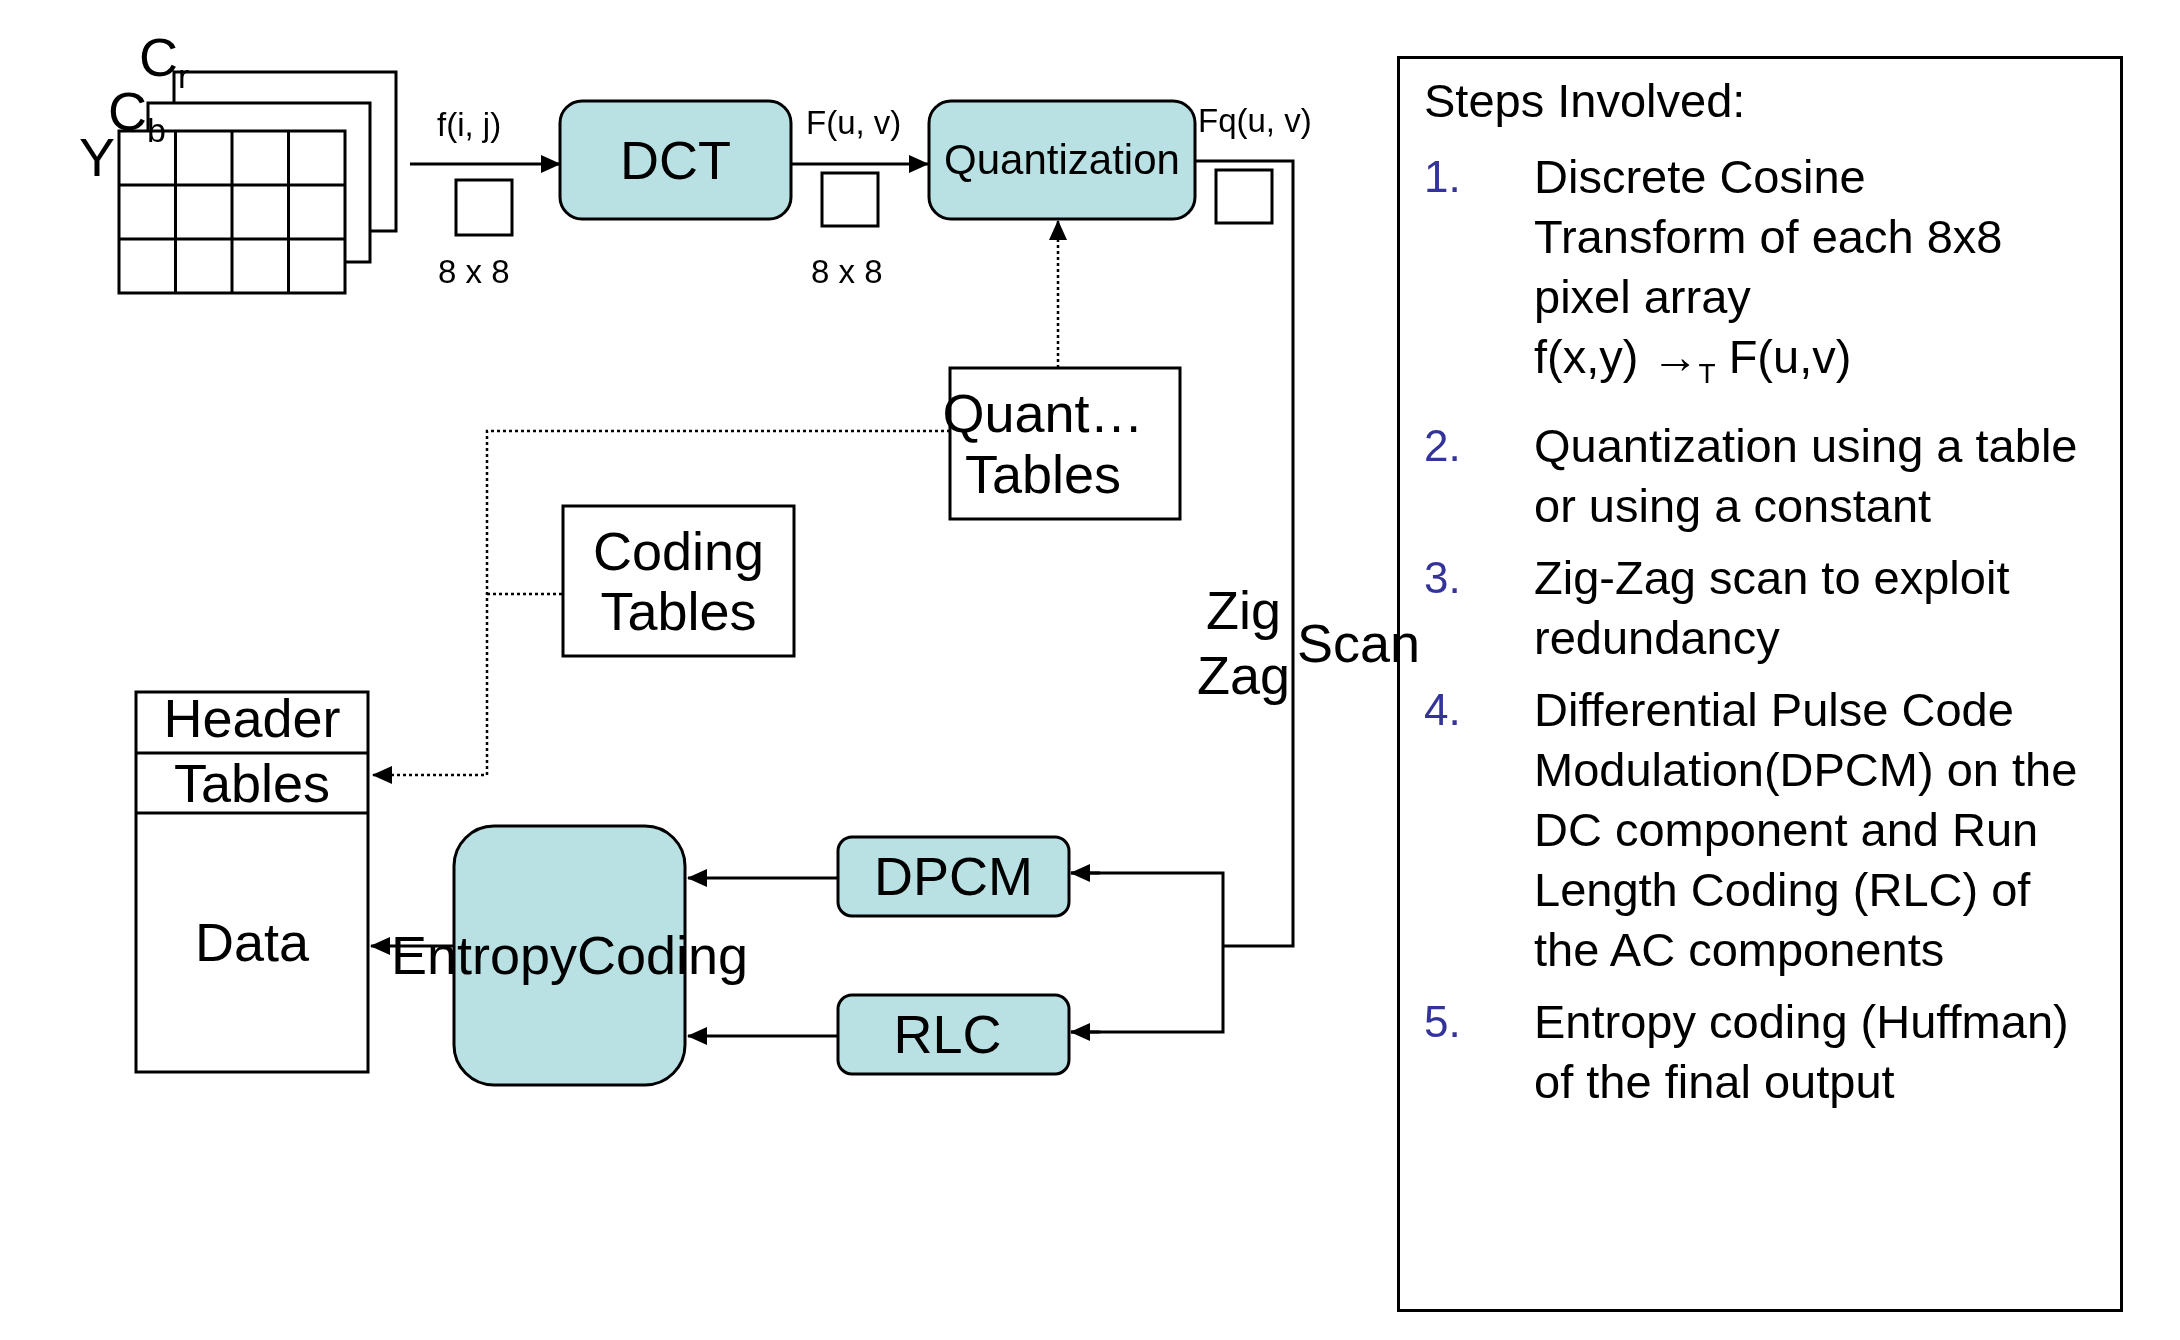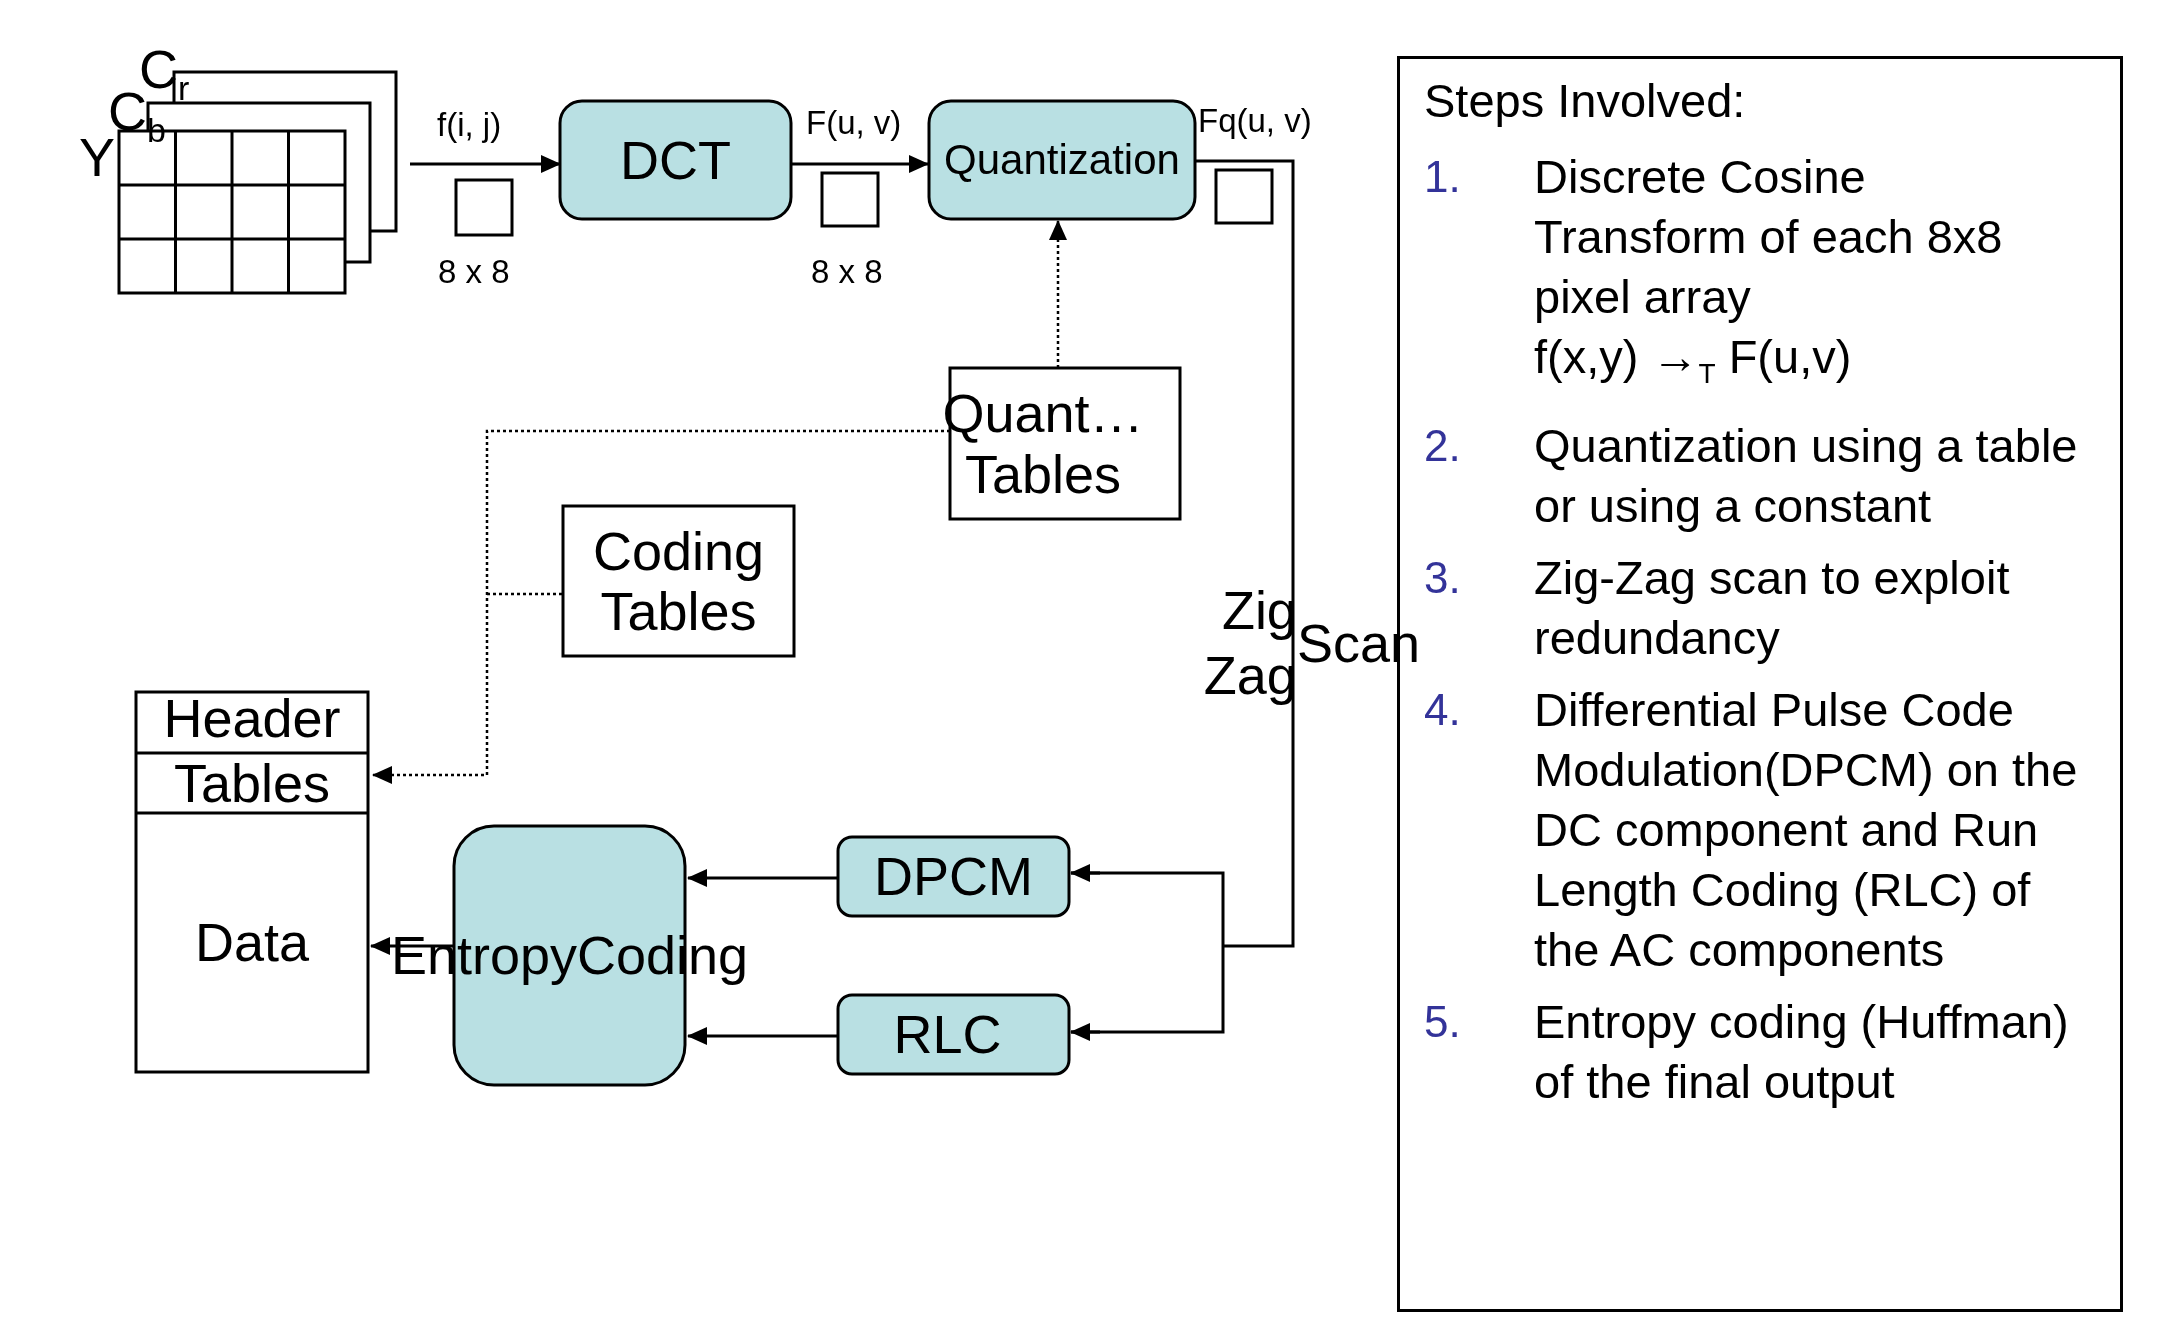--- a/index.html
+++ b/index.html
@@ -1,21 +1,21 @@
 <!DOCTYPE html>
 <html><head>
   <meta charset="utf-8">
   <style>
     html, body { margin: 0; padding: 0; background: #ffffff; }
     body { width: 2180px; height: 1340px; position: relative; overflow: hidden;
            font-family: "Liberation Sans", sans-serif; color: #000; }
     svg#diagram { position: absolute; left: 0; top: 0; }
     .lbl { position: absolute; white-space: nowrap; font-family: "Liberation Sans", sans-serif; }
     .box-label { position: absolute; display: flex; align-items: center; justify-content: center;
-                 text-align: right; line-height: 1.12; font-family: "Liberation Sans", sans-serif; }
+                 text-align: center; line-height: 1.12; font-family: "Liberation Sans", sans-serif; }
 
     #steps-panel { position: absolute; left: 1397px; top: 56px; width: 726px; height: 1256px;
                    border: 3px solid #000; box-sizing: border-box; }
     #steps-title { position: absolute; left: 24px; top: 14px; font-size: 47px; }
     #steps-list { position: absolute; left: 0; top: 88px; width: 100%; margin: 0; padding: 0; list-style: none; }
     .step { position: relative; padding-left: 134px; font-size: 47px; line-height: 60px; margin-bottom: 12px; }
     .step-num { position: absolute; left: 24px; top: 0; color: #333399; font-size: 44px; }
     .step-line { display: block; }
     sub.small { font-size: 28px; vertical-align: -10px; }
   </style>
@@ -78,21 +78,21 @@
   <rect x="838" y="837" width="231" height="79" rx="14" ry="14" fill="#b9e0e3" stroke="#000" stroke-width="3"></rect>
   <rect x="838" y="995" width="231" height="79" rx="14" ry="14" fill="#b9e0e3" stroke="#000" stroke-width="3"></rect>
   <line x1="838" y1="878" x2="688" y2="878" stroke="#000" stroke-width="3" marker-end="url(#arrowbig)"></line>
   <line x1="838" y1="1036" x2="688" y2="1036" stroke="#000" stroke-width="3" marker-end="url(#arrowbig)"></line>
 
   <polyline points="1071,873 1223,873 1223,1032 1071,1032" fill="none" stroke="#000" stroke-width="3"></polyline>
   <line x1="1100" y1="873" x2="1071" y2="873" stroke="#000" stroke-width="3" marker-end="url(#arrowbig)"></line>
   <line x1="1100" y1="1032" x2="1071" y2="1032" stroke="#000" stroke-width="3" marker-end="url(#arrowbig)"></line>
 </svg>
 
-<div class="lbl" style="left:139px; top:26px; font-size:54px;margin-top:12px;"><span>C</span><sub style="font-size:34px;">r</sub></div>
+<div class="lbl" style="left:139px; top:26px; font-size:54px;"><span>C</span><sub style="font-size:34px;">r</sub></div>
 <div class="lbl" style="left:108px; top:80px; font-size:54px;"><span>C</span><sub style="font-size:34px;">b</sub></div>
 <div class="lbl" style="left:79px; top:126px; font-size:54px;">Y</div>
 
 <div class="lbl" style="left:437px; top:106px; font-size:33px;">f(i, j)</div>
 <div class="lbl" style="left:438px; top:253px; font-size:33px;">8 x 8</div>
 <div class="lbl" style="left:806px; top:104px; font-size:33px;">F(u, v)</div>
 <div class="lbl" style="left:811px; top:253px; font-size:33px;">8 x 8</div>
 <div class="lbl" style="left:1198px; top:102px; font-size:33px;">Fq(u, v)</div>
 
 <div class="box-label" style="left:560px; top:101px; width:231px; height:118px; font-size:54px;">DCT</div>

